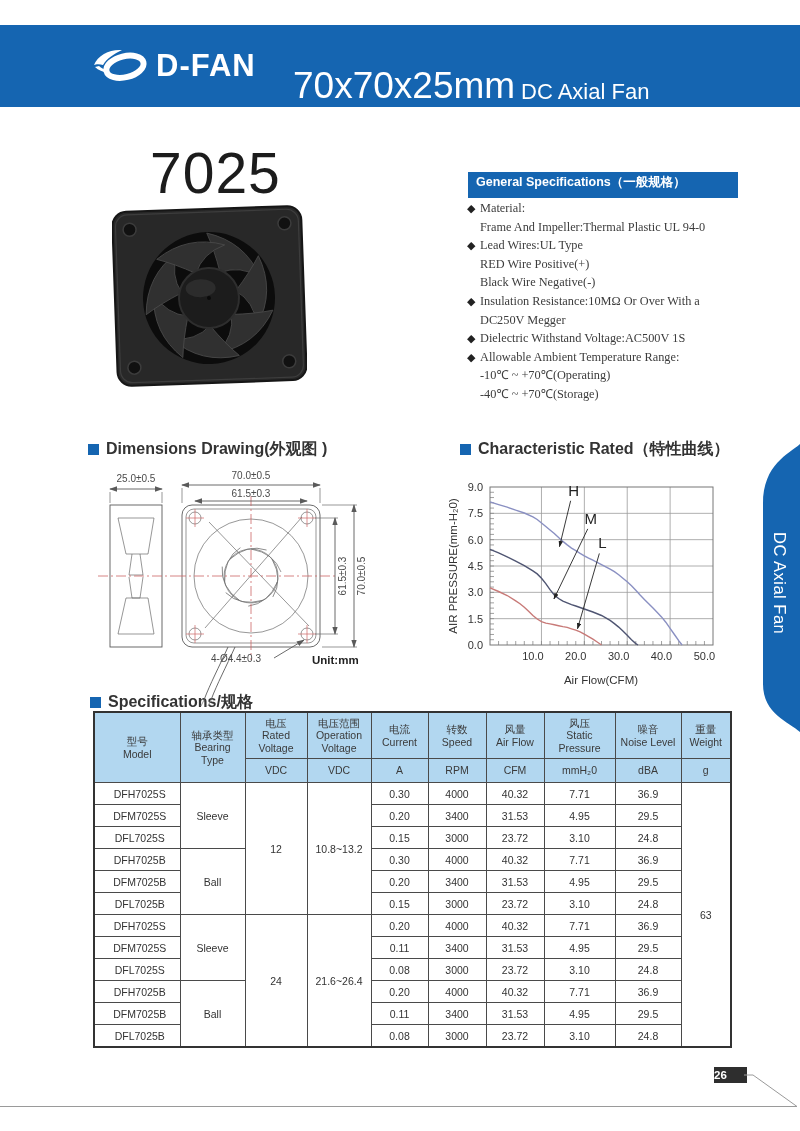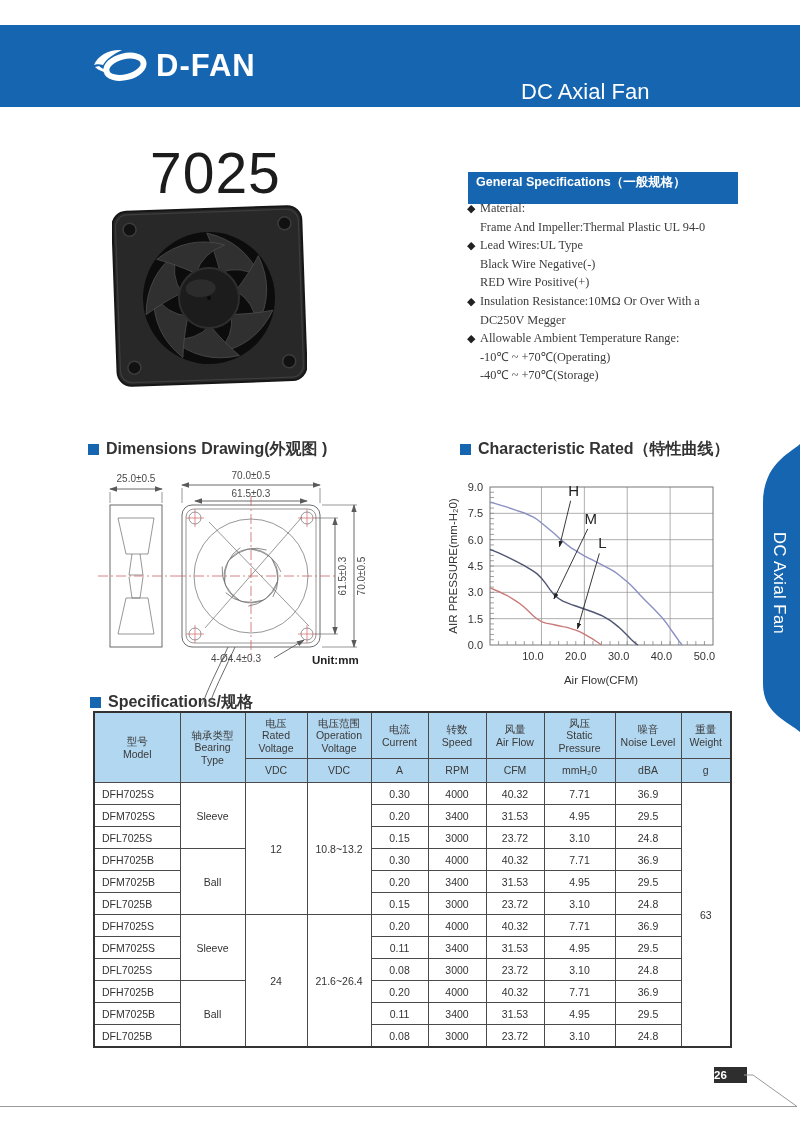--- a/index.html
+++ b/index.html
@@ -8,21 +8,21 @@
   
   .header-bar{position:absolute;left:0;top:25px;width:800px;height:82px;background:#1565b1;}
   .logo{position:absolute;left:92px;top:0;height:82px;display:flex;align-items:center;}
   .logo-text{color:#fff;font-size:31px;font-weight:bold;letter-spacing:1px;margin-left:4px;}
   .hdr-title{position:absolute;left:293px;top:42px;color:#fff;font-size:37px;line-height:1;font-weight:normal;}
   .hdr-sub{position:absolute;left:521px;top:56px;color:#fff;font-size:22px;line-height:1;}
   
   .model-number{position:absolute;left:150px;top:140px;font-size:57px;color:#1c1c1c;letter-spacing:1px;}
   .fan-photo{position:absolute;left:112px;top:203px;}
   
-  .gs-bar{position:absolute;left:468px;top:172px;width:270px;height:32px;background:#1565b1;color:#fff;
+  .gs-bar{position:absolute;left:468px;top:172px;width:270px;height:26px;background:#1565b1;color:#fff;
           font-size:12.5px;font-weight:bold;line-height:20px;padding-left:8px;box-sizing:border-box;}
   .gs-list{position:absolute;left:467px;top:199px;width:310px;font-size:12.3px;color:#3c3c3c;}
   .gs-line{line-height:18.6px;white-space:nowrap;font-family:Liberation Serif, serif;}
   .gs-line .bullet{display:inline-block;width:13px;color:#222;font-size:11px;}
   
   .sec-title{position:absolute;font-size:16px;font-weight:bold;color:#333;display:flex;align-items:center;}
   .sec-title .sq{display:inline-block;width:11px;height:11px;background:#1565b1;margin-right:7px;}
   
   .cgrid{stroke:#9a9a9a;stroke-width:0.8;}
   .cframe{stroke:#777;stroke-width:1;fill:none;}
@@ -37,21 +37,21 @@
   .dim-txt{font-size:10px;fill:#4a4a4a;font-family:"Liberation Sans",sans-serif;}
   .dim-txt-b{font-size:11.5px;font-weight:bold;fill:#222;font-family:"Liberation Sans",sans-serif;}
   
   .spec-table{position:absolute;left:93px;top:711px;width:637px;border-collapse:collapse;table-layout:fixed;
               border:2px solid #333;}
   .spec-table th,.spec-table td{border:1px solid #4a4a4a;}
   .spec-table thead th{background:#b2d7f0;font-weight:normal;color:#3a3a3a;font-size:10.5px;line-height:12.5px;padding:2px 1px;}
   .spec-table thead tr.first th{height:41px;vertical-align:middle;}
   .spec-table thead tr.units th{height:19px;}
   .spec-table td{font-size:10.5px;color:#333;text-align:center;height:21px;padding:0 2px;}
-  .spec-table td.ml{text-align:left;padding-left:7px;}
+  .spec-table td.ml{text-align:center;padding-left:7px;}
   
   .footer-url{position:absolute;left:480px;top:1130px;width:228px;text-align:left;font-size:17px;color:#818181;}
   .page-badge{position:absolute;left:714px;top:1067px;width:33px;height:16px;background:#2e2e2e;color:#fff;
               font-size:11.5px;font-weight:bold;text-align:left;line-height:16px;}
   .footer-lines{position:absolute;left:0;top:1060px;}
   .side-tab{position:absolute;left:753px;top:438px;}
 </style>
 </head>
 <body>
 
@@ -61,20 +61,21 @@
     <div class="logo">
       <svg width="60" height="46" viewBox="0 0 60 46">
         <g transform="rotate(-14 32 24)">
           <ellipse cx="33" cy="24" rx="19" ry="10.5" fill="none" stroke="#ffffff" stroke-width="6"></ellipse>
         </g>
         <path d="M2,22 C6,12 18,6 30,7 C22,11 15,15 11,22 C8,21 4,21 2,22 Z" fill="#ffffff"></path>
         <path d="M3,24 C7,28 13,30 18,29 C13,27 9,25 7,23 Z" fill="#ffffff"></path>
       </svg>
       <span class="logo-text">D-FAN</span>
     </div>
+    <div class="hdr-title">70x70x25mm</div>
     <div class="hdr-sub">DC Axial Fan</div>
   </div>
 
   <div class="model-number">7025</div>
 
   <svg class="fan-photo" width="195" height="185" viewBox="0 0 195 185">
     <defs>
       <path id="blade" d="M97,30 Q135,40 149,76 Q129,63 109,70 Q104,47 97,30 Z"></path>
     </defs>
     <g transform="rotate(-2 97 95)">
@@ -98,24 +99,25 @@
       <ellipse cx="89" cy="85" rx="15" ry="9" fill="#2c2c2c"></ellipse>
       <circle cx="97" cy="95" r="2" fill="#0a0a0a"></circle>
     </g>
   </svg>
 
   <div class="gs-bar">General Specifications（一般规格）</div>
   <div class="gs-list" id="gs-list">
       <div class="gs-line"><span class="bullet">◆</span><span>Material:</span></div>
       <div class="gs-line"><span class="bullet"></span><span>Frame And Impeller:Thermal Plastic UL 94-0</span></div>
       <div class="gs-line"><span class="bullet">◆</span><span>Lead Wires:UL Type</span></div>
+      <div class="gs-line"><span class="bullet"></span><span>RED Wire Positive(+)</span></div>
       <div class="gs-line"><span class="bullet"></span><span>Black Wire Negative(-)</span></div>
-      <div class="gs-line"><span class="bullet"></span><span>RED Wire Positive(+)</span></div>
       <div class="gs-line"><span class="bullet">◆</span><span>Insulation Resistance:10MΩ Or Over With a</span></div>
       <div class="gs-line"><span class="bullet"></span><span>DC250V Megger</span></div>
+      <div class="gs-line"><span class="bullet">◆</span><span>Dielectric Withstand Voltage:AC500V 1S</span></div>
       <div class="gs-line"><span class="bullet">◆</span><span>Allowable Ambient Temperature Range:</span></div>
       <div class="gs-line"><span class="bullet"></span><span>-10℃ ~ +70℃(Operating)</span></div>
       <div class="gs-line"><span class="bullet"></span><span>-40℃ ~ +70℃(Storage)</span></div>
     </div>
 
   <div class="sec-title" style="left:88px;top:439px;">
     <span class="sq"></span>
     <span>Dimensions Drawing(外观图 )</span>
   </div>
   <div class="sec-title" style="left:460px;top:439px;">

